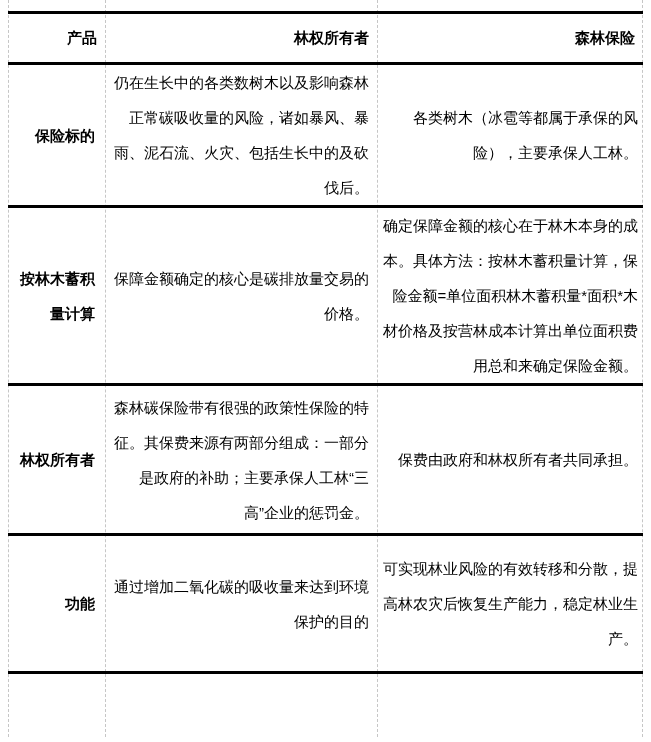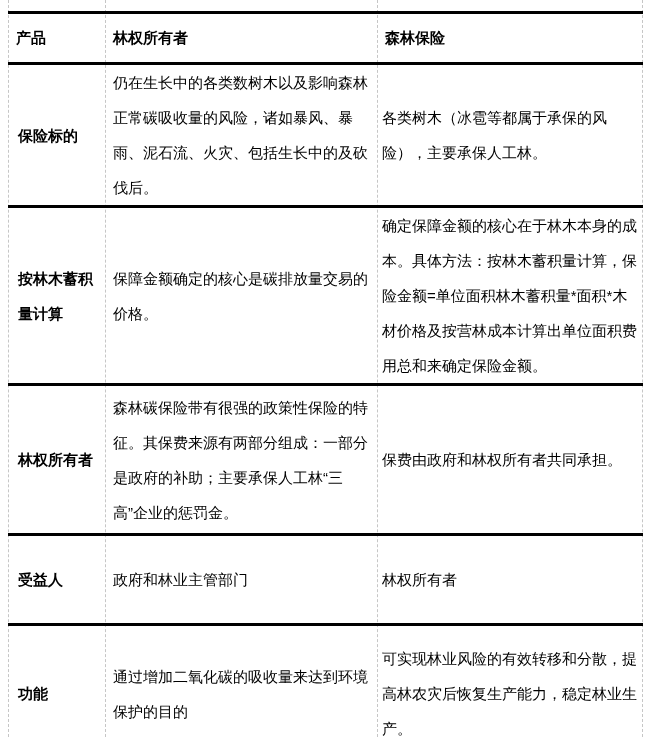--- a/index.html
+++ b/index.html
@@ -33,21 +33,21 @@
     top: 11px;
     width: 635px;
     border-collapse: collapse;
     table-layout: fixed;
     border-top: 3px solid #000000;
   }
   table.cmp tr { border-bottom: 3px solid #000000; }
   table.cmp th,
   table.cmp td {
     vertical-align: middle;
-    text-align: left;
+    text-align: right;
     font-size: 15px;
     line-height: 35px;
     color: #000000;
     background: transparent;
     font-weight: normal;
     padding: 0 8px;
     word-break: break-all;
   }
   table.cmp th { font-weight: bold; line-height: 22px; }
   table.cmp td.label-cell { font-weight: bold; padding: 0 10px; }
@@ -90,25 +90,20 @@
       <tr class="r-amount">
         <td class="label-cell">按林木蓄积量计算</td>
         <td>保障金额确定的核心是碳排放量交易的价格。</td>
         <td class="forest-cell">确定保障金额的核心在于林木本身的成本。具体方法：按林木蓄积量计算，保险金额=单位面积林木蓄积量*面积*木材价格及按营林成本计算出单位面积费用总和来确定保险金额。</td>
       </tr>
       <tr class="r-premium">
         <td class="label-cell">林权所有者</td>
         <td>森林碳保险带有很强的政策性保险的特征。其保费来源有两部分组成：一部分是政府的补助；主要承保人工林“三高”企业的惩罚金。</td>
         <td class="forest-cell">保费由政府和林权所有者共同承担。</td>
       </tr>
-      <tr class="r-beneficiary">
-        <td class="label-cell">受益人</td>
-        <td>政府和林业主管部门</td>
-        <td class="forest-cell">林权所有者</td>
-      </tr>
       <tr class="r-function">
         <td class="label-cell">功能</td>
         <td>通过增加二氧化碳的吸收量来达到环境保护的目的</td>
         <td class="forest-cell">可实现林业风险的有效转移和分散，提高林农灾后恢复生产能力，稳定林业生产。</td>
       </tr>
     </tbody>
   </table>
 
 </div>
 

